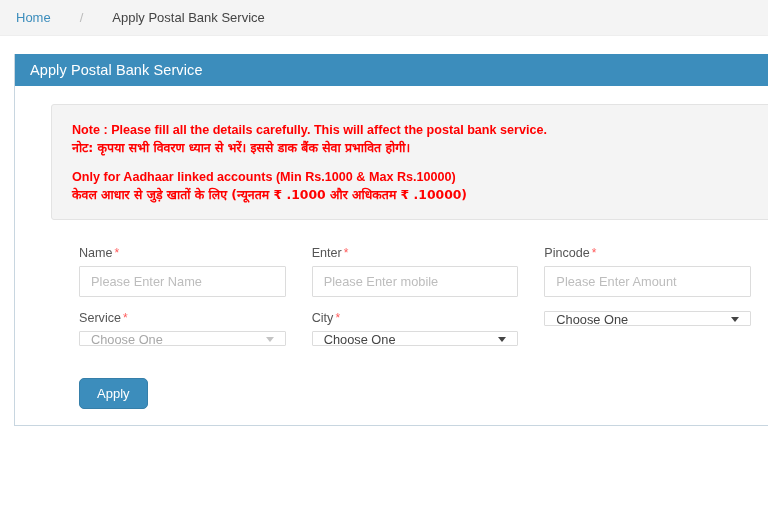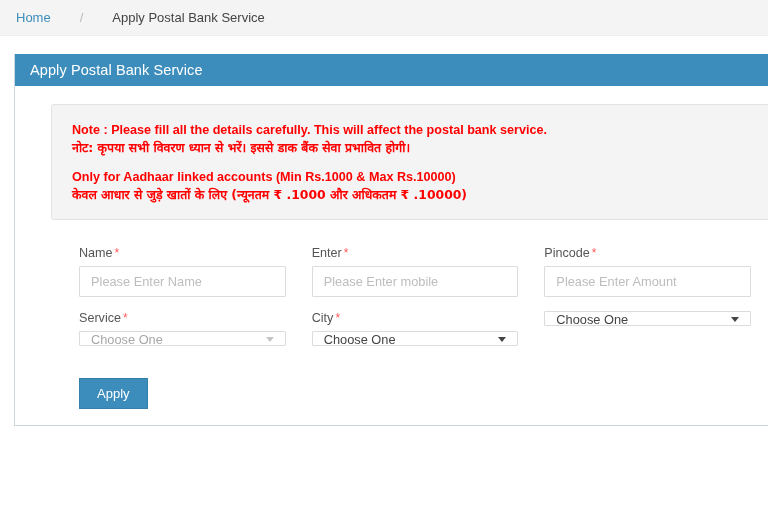--- a/index.html
+++ b/index.html
@@ -165,21 +165,21 @@
   }
 
   .apply-btn {
     margin-top: 18px;
     background: #3c8dbc;
     border: 1px solid #367fa9;
     color: #ffffff;
     font-size: 13px;
     font-family: inherit;
     padding: 7px 17px;
-    border-radius: 0;
+    border-radius: 5px;
     cursor: pointer;
   }
 </style>
 </head>
 <body>
 
 <div class="breadcrumb-bar">
   <a class="crumb-link">Home</a>
   <span class="crumb-sep">/</span>
   <span class="crumb-current">Apply Postal Bank Service</span>

